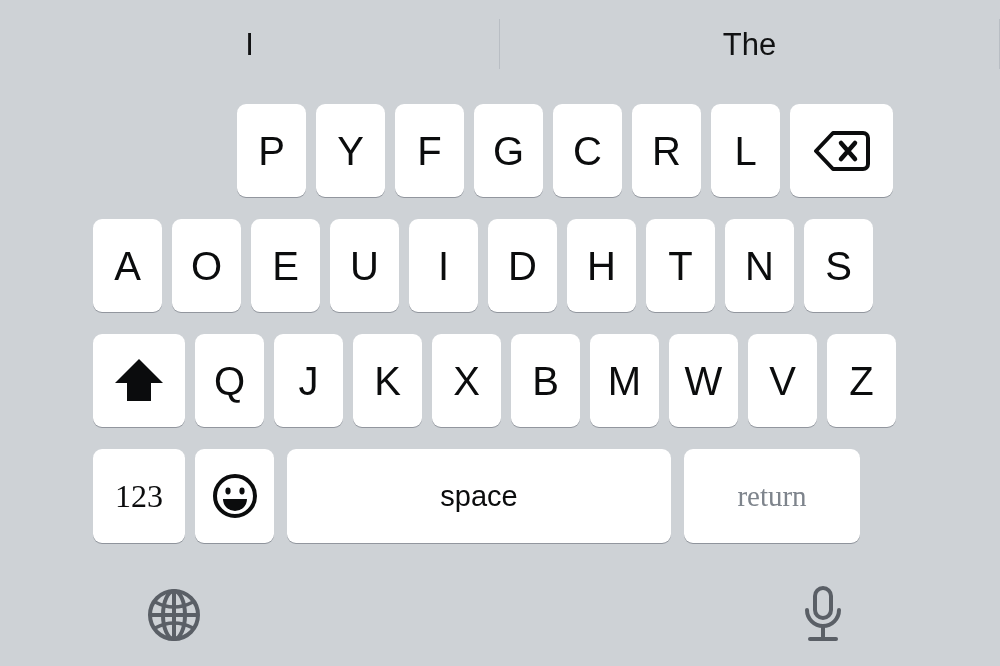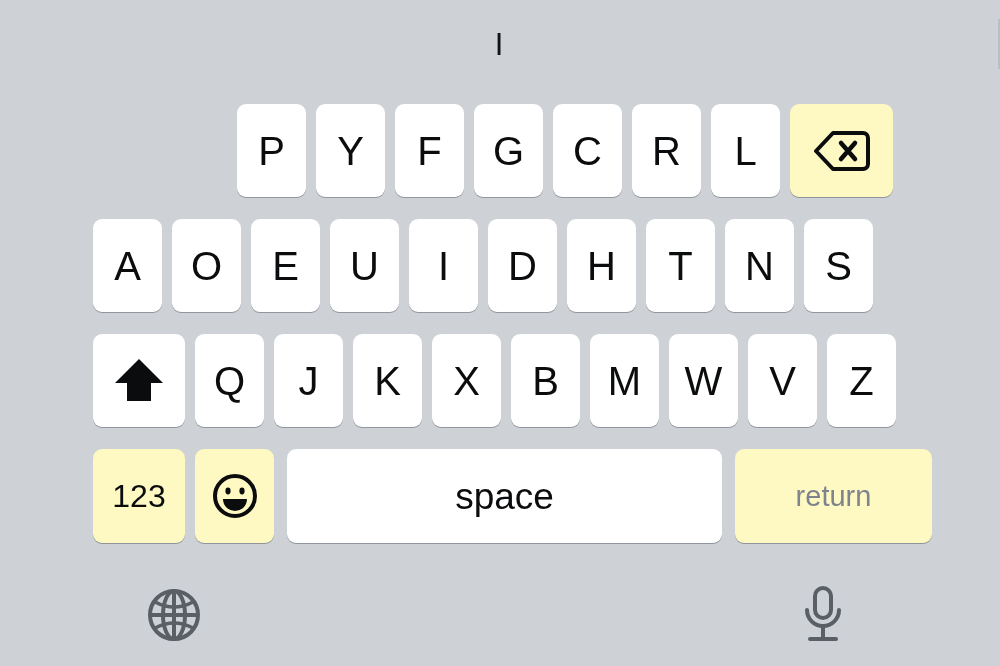--- a/index.html
+++ b/index.html
@@ -71,22 +71,23 @@
     box-sizing: border-box;
   }
   .key.letter {
     width: 69px;
     height: 93px;
     margin-right: 10px;
   }
   .key.letter:last-child { margin-right: 0; }
 
   .key.grey {
-    background: #fef9c3;
+    background: #ffffff;
     box-shadow: 0 1px 0 rgba(128,133,141,0.8);
+    font-family: Liberation Serif, serif;
   }
 
   
   .key.delete {
     width: 103px;
     height: 93px;
   }
 
   
   .key.shift {
@@ -100,26 +101,26 @@
   .key.numeric {
     width: 92px;
     font-size: 32px;
     margin-right: 10px;
   }
   .key.emoji {
     width: 79px;
     margin-right: 13px;
   }
   .key.space {
-    width: 435px;
-    font-size: 37px;
+    width: 384px;
+    font-size: 29px;
     margin-right: 13px;
   }
   .key.return {
-    width: 197px;
+    width: 176px;
     font-size: 29px;
     color: #7e848c;
   }
 
   
   .bottom-bar {
     position: absolute;
     left: 0;
     top: 566px;
     width: 1000px;
@@ -140,20 +141,21 @@
   svg { display: block; }
 </style>
 </head>
 <body>
 
 <div id="keyboard">
 
   <div class="predictive-bar">
     <div class="suggestion">I</div>
     <div class="sep"></div>
+    <div class="suggestion">The</div>
     <div class="sep"></div>
   </div>
 
   <div class="row" id="row1">
     <div class="key letter">P</div>
     <div class="key letter">Y</div>
     <div class="key letter">F</div>
     <div class="key letter">G</div>
     <div class="key letter">C</div>
     <div class="key letter">R</div>

